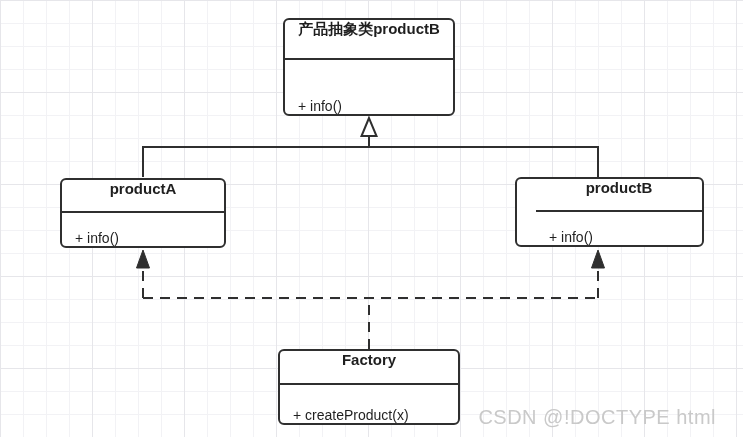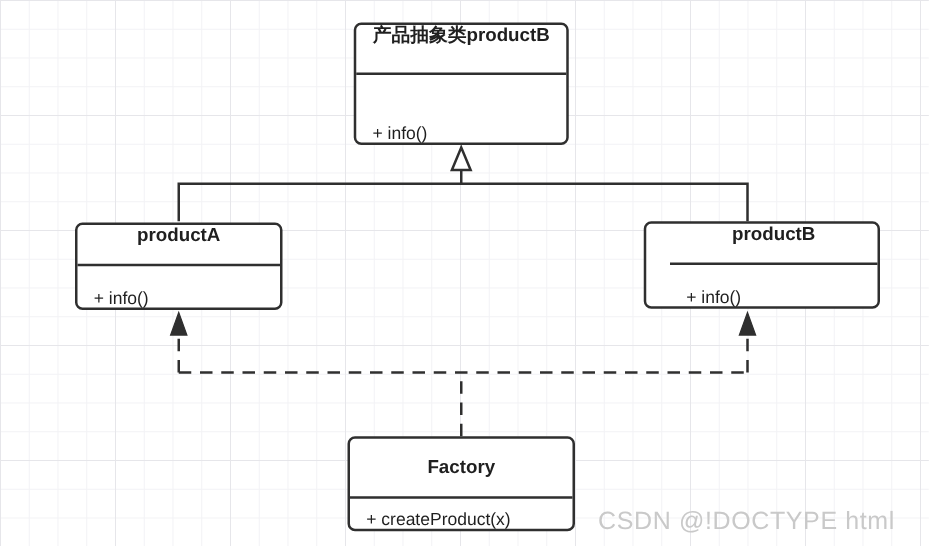--- a/index.html
+++ b/index.html
@@ -60,21 +60,21 @@
     font-size:14px;
     padding-left:13px;
   }
   .cls-abstract{left:283px;top:18px;width:172px;height:98px;}
   .cls-abstract .uml-title{height:40px;}
   .cls-productA{left:60px;top:178px;width:166px;height:70px;}
   .cls-productA .uml-title{height:33px;}
   .cls-productB{left:515px;top:177px;width:189px;height:70px;padding-left:19px;}
   .cls-productB .uml-title{height:33px;}
   .cls-factory{left:278px;top:349px;width:182px;height:76px;}
-  .cls-factory .uml-title{height:34px;margin-top:14px;}
+  .cls-factory .uml-title{height:34px;}
   .watermark{
     position:absolute;
     right:27px;
     bottom:8px;
     font-size:20px;
     color:var(--watermark);
     letter-spacing:0.5px;
     user-select:none;
   }
 </style>

